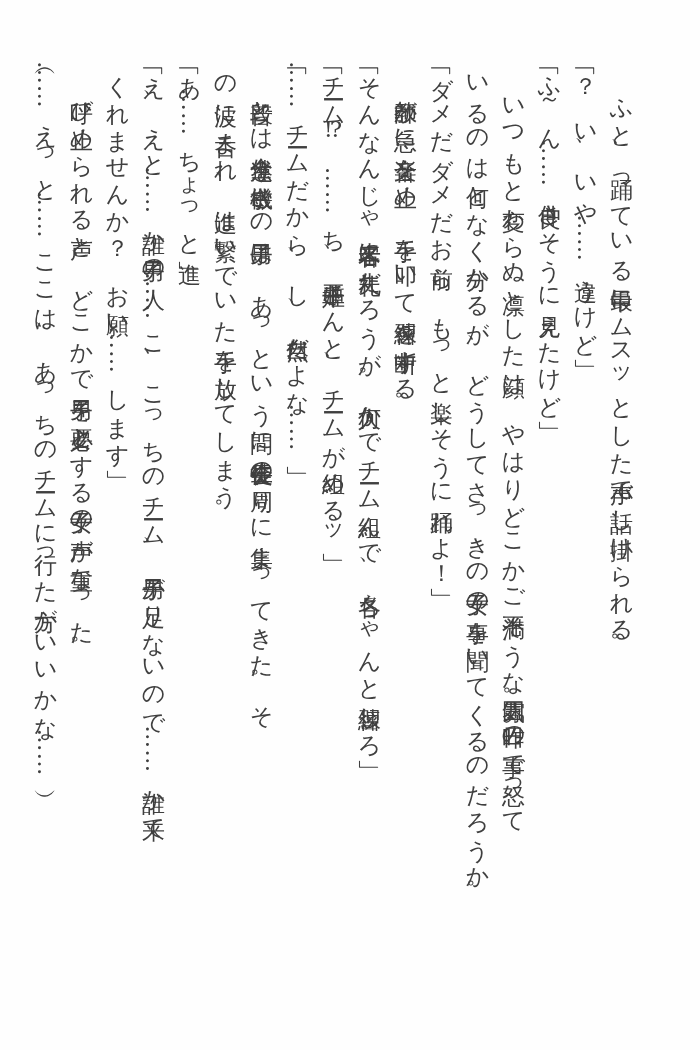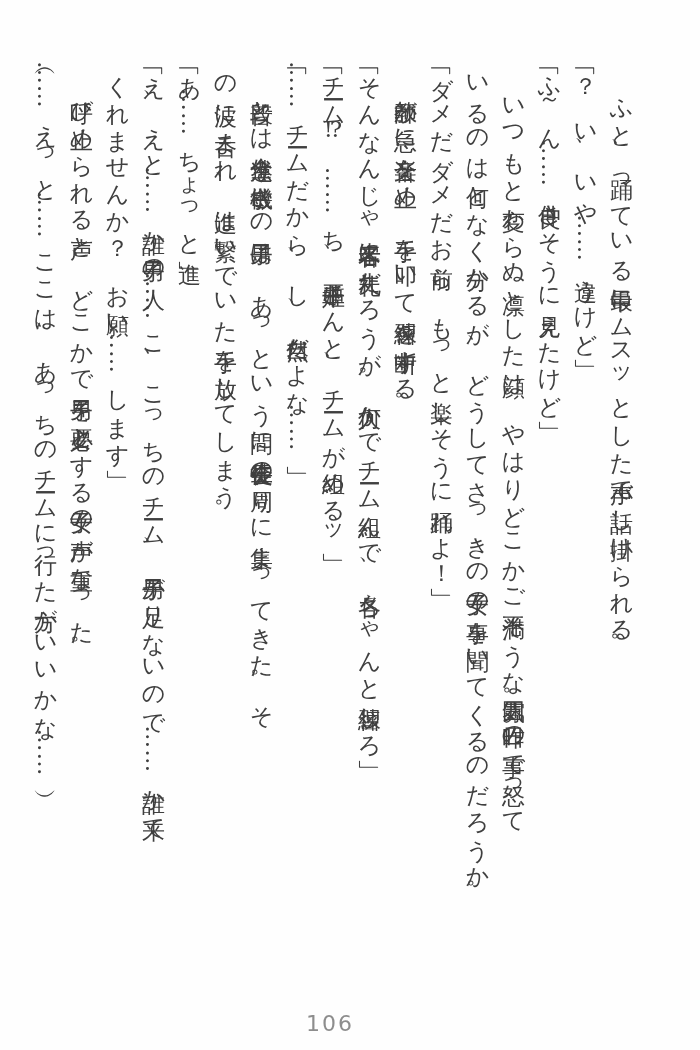--- a/index.html
+++ b/index.html
@@ -64,14 +64,13 @@
       <p class="line">「チーム⁉　……ち、千亜姫さんと、チームが組めるッ」</p>
       <p class="line">「……チームだから、し、自然だよな……」</p>
       <p class="line indent">普段とは全然違う機敏さの男子は、あっという間に生徒会長の周りに集まってきた。そ</p>
       <p class="line">の波に呑まれ、進は繋いでいた手を放してしまう。</p>
       <p class="line">「あ……ちょっと進」</p>
       <p class="line">「え、えと……誰か男子の人……こ、こっちのチーム、男子が足りないので……誰か来て</p>
       <p class="line">くれませんか？　お願い……します」</p>
       <p class="line indent">呼び止められる声と、どこかで男子を必要とする女子の声が重なった。</p>
       <p class="line">（……えっと……ここは、あっちのチームに行った方がいいかな……）</p>
     </div>
-  <div class="page-number">106</div>
 </div>
 
 </body></html>

